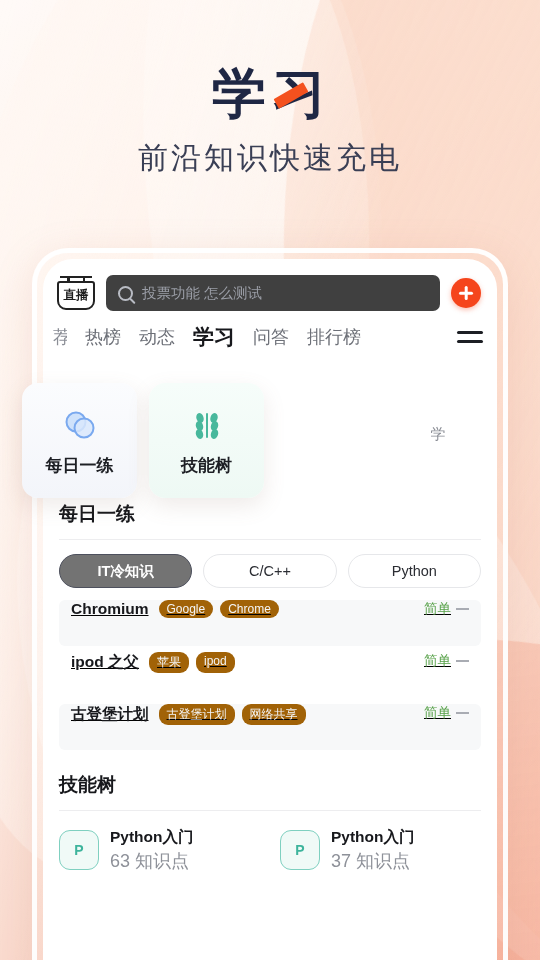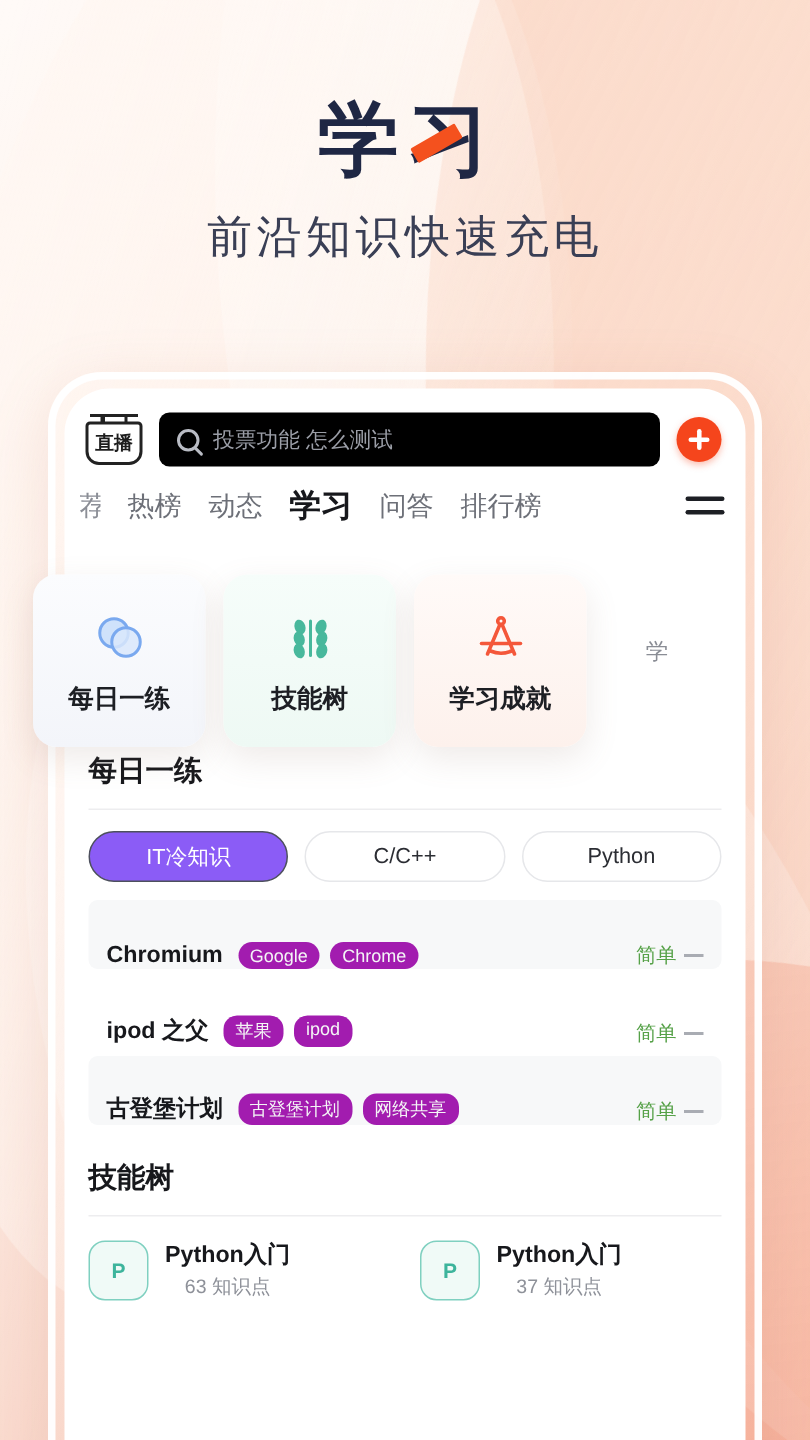--- a/index.html
+++ b/index.html
@@ -66,21 +66,21 @@
   
   .appbar { display:flex; align-items:center; gap:11px; padding:16px 16px 0 14px;justify-content:center; }
   .live-badge { width:38px; height:34px; flex:0 0 auto; position:relative; }
   .live-badge .lb-top { position:absolute; left:3px; top:0; right:3px; height:4px;
                         border-top:2.5px solid #222; }
   .live-badge .lb-nub { position:absolute; top:0px; width:2.5px; height:6px; background:#222; }
   .live-badge .lb-box { position:absolute; left:0; top:5px; right:0; bottom:0;
                         border:2.5px solid #222; border-radius:3px 3px 9px 9px;
                         display:flex; align-items:center; justify-content:center;
                         font-size:12.5px; font-weight:bold; color:#1d1d1d; letter-spacing:0; }
-  .searchbar { flex:1; height:36px; background:#000000; border-radius:7px;
+  .searchbar { flex:1; height:36px; background:#404040; border-radius:7px;
                display:flex; align-items:center; gap:9px; padding:0 12px; }
   .search-ico { width:15px; height:15px; border:2px solid #b9bcc4; border-radius:50%;
                 position:relative; flex:0 0 auto; }
   .search-ico::after { content:""; position:absolute; right:-5px; bottom:-3px;
                        width:7px; height:2px; background:#b9bcc4; transform:rotate(45deg);
                        border-radius:2px; }
   .search-ph { font-size:14.5px; color:#9b9ea7; white-space:nowrap; }
   .plus-btn { width:30px; height:30px; flex:0 0 auto; border-radius:50%;
               background:#f5451c; position:relative; box-shadow:0 2px 5px rgba(244,70,28,.35); }
   .plus-btn::before,.plus-btn::after { content:""; position:absolute; background:#fff;
@@ -102,40 +102,40 @@
   .ghost-row span { flex:1; text-align:center; }
 
   .section { padding:0 16px; }
   .sec-title { font-size:19px; font-weight:bold; color:#17181c; padding:22px 0 12px 0; }
   .hr { height:1px; background:#ededef; }
 
   .chips { display:flex; gap:11px; padding:14px 0 6px 0; }
   .chip { flex:1; height:34px; border:1px solid #e6e7ea; border-radius:17px;
           display:flex; align-items:center; justify-content:center;
           font-size:14.5px; color:#2b2d33; background:#fff; }
-  .chip.sel { background:#8b5cf6; border-color:#4d505d; color:#fff; font-weight:normal; }
-
-  .qrow { display:flex; align-items:flex-end; height:46px; padding:0 12px; margin-top:6px;
-          border-radius:6px; }
+  .chip.sel { background:#737373; border-color:#4d505d; color:#fff; font-weight:bold; }
+
+  .qrow { display:flex; align-items:flex-start; height:46px; padding:0 12px; margin-top:6px;
+          border-radius:6px;text-decoration:underline; }
   .qrow.alt { background:#f7f8f9; }
   .qtitle { font-size:15.5px; font-weight:bold; color:#17181c; white-space:nowrap; }
   .qtags { display:flex; gap:7px; margin-left:10px; }
-  .qtag { background:#a21caf; color:#f4f5f6; font-size:12px; border-radius:9px;
+  .qtag { background:#a16207; color:#f4f5f6; font-size:12px; border-radius:9px;
           padding:2px 8px; white-space:nowrap; }
   .qright { margin-left:auto; display:flex; align-items:center; gap:5px; }
   .qdiff { font-size:13.5px; color:#56a148; }
   .qdash { width:13px; height:1.6px; background:#a9acb3; }
 
   .tree { display:flex; gap:20px; padding:16px 0 0 0; }
   .tree-item { flex:1; display:flex; align-items:center; gap:11px; }
   .tree-badge { width:40px; height:40px; border-radius:11px; background:#f0faf7;
                 border:1.4px solid #7fd0c0; display:flex; align-items:center;
                 justify-content:center; font-size:14px; font-weight:bold; color:#3db49c; }
   .tree-name { font-size:15.5px; font-weight:bold; color:#17181c; line-height:1.3; }
-  .tree-sub { font-size:13px; color:#8e9199; margin-top:2px;text-align:center; }
+  .tree-sub { font-size:18px; color:#8e9199; margin-top:2px; }
 
   
   .fcards { position:absolute; z-index:6; left:22px; top:383px;
             width:496px; display:flex; gap:12px; }
   .fcard { width:115px; height:115px; border-radius:16px;
            display:flex; flex-direction:column; align-items:center; justify-content:center;
            gap:9px; box-shadow:0 8px 22px rgba(140,110,100,.14); }
   .fcard .flabel { font-size:17px; font-weight:bold; color:#1d1f24; white-space:nowrap; }
   .fc1 { background:linear-gradient(180deg,#fbfcfe,#f3f5fa); }
   .fc2 { background:linear-gradient(180deg,#f6fdfa,#eef9f4); }
@@ -300,28 +300,14 @@
           <ellipse cx="25.5" cy="19" rx="3.6" ry="5" transform="rotate(18 25.5 19)"></ellipse>
           <ellipse cx="10.5" cy="27" rx="3.6" ry="5" transform="rotate(-18 10.5 27)"></ellipse>
           <ellipse cx="25.5" cy="27" rx="3.6" ry="5" transform="rotate(18 25.5 27)"></ellipse>
         </g>
       </svg>
     </span>
     <span class="flabel">技能树</span>
   </div>
 
 
-  <div class="fcard fc4">
-    <span class="ficon">
-      <svg width="36" height="36" viewBox="0 0 36 36">
-        <g stroke="#f4573a" stroke-width="2.4" stroke-linecap="round" fill="none">
-          <circle cx="18" cy="7" r="2.2"></circle>
-          <path d="M17 10 L9 29"></path>
-          <path d="M19 10 L27 29"></path>
-          <path d="M5 22 L31 22"></path>
-          <path d="M11 27 q7 3 14 0"></path>
-        </g>
-      </svg>
-    </span>
-    <span class="flabel">学习成就</span>
-  </div>
 
 </div>
 
 </body></html>

